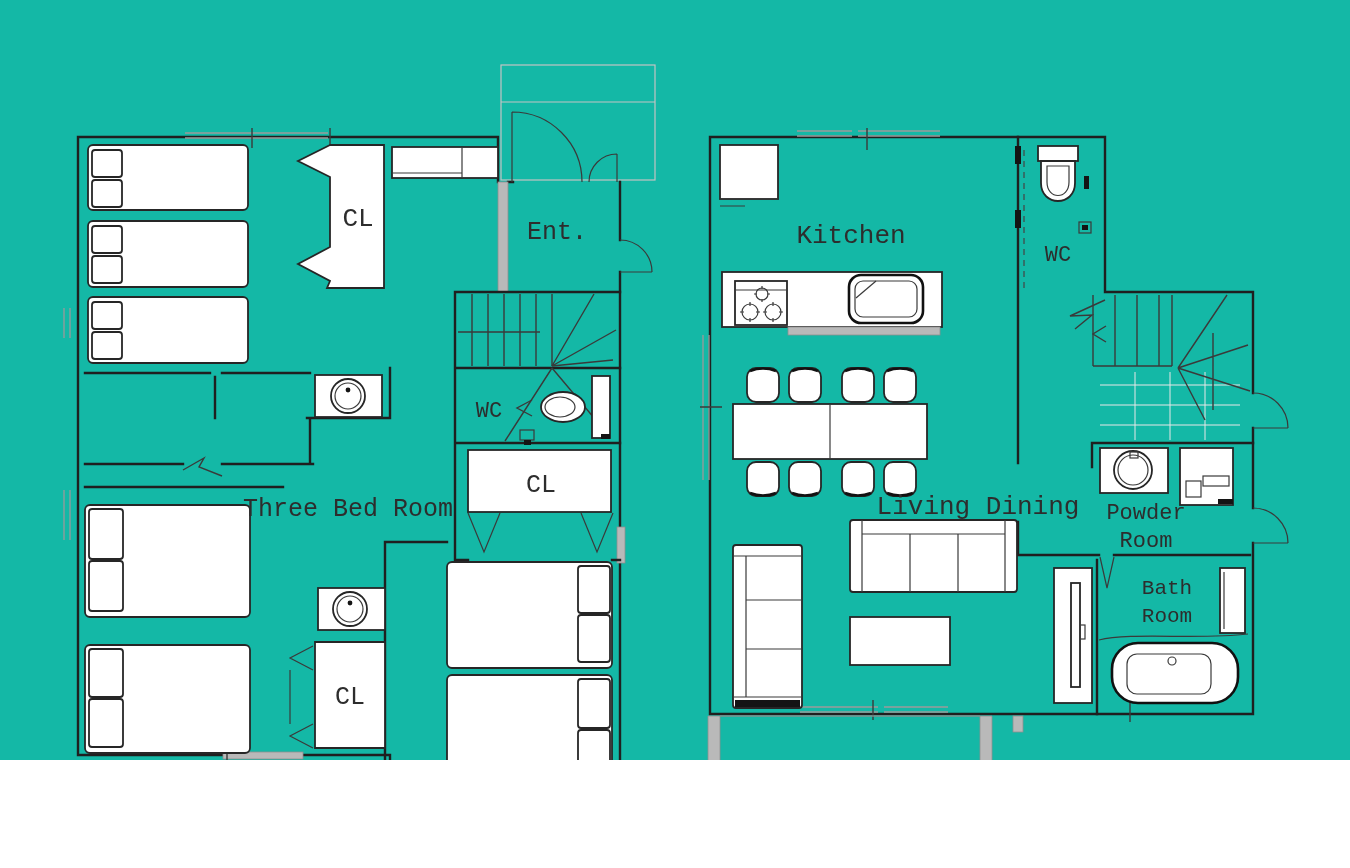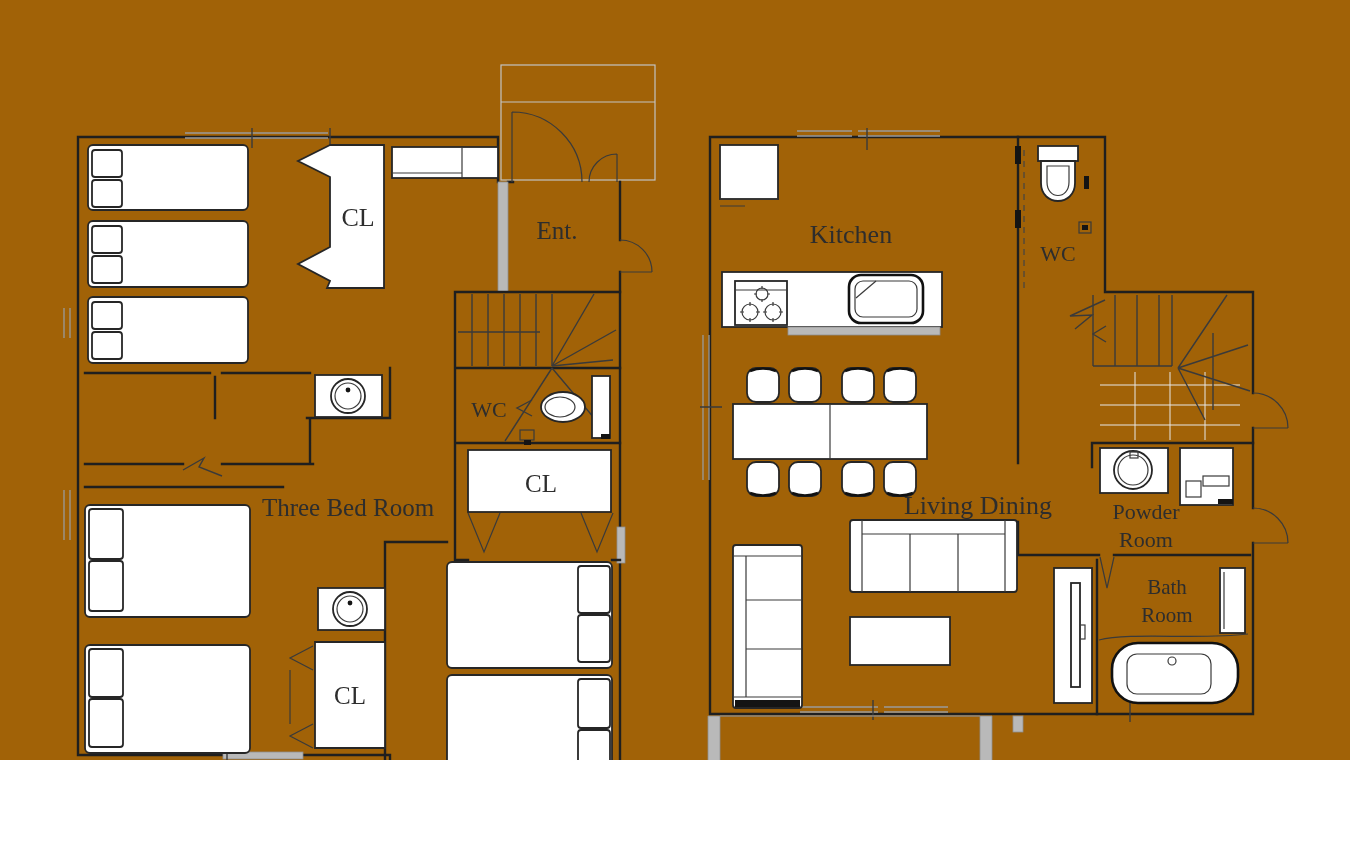--- a/index.html
+++ b/index.html
@@ -1,17 +1,17 @@
 <!DOCTYPE html>
 <html><head>
 <meta charset="utf-8">
 <style>
   html,body{margin:0;padding:0;background:#ffffff;}
-  .stage{position:relative;width:1350px;height:760px;background:#a16207;overflow:hidden;
-         font-family:Liberation Serif, serif;}
+  .stage{position:relative;width:1350px;height:760px;background:#14b8a6;overflow:hidden;
+         font-family:Liberation Mono, monospace;}
   svg{display:block}
   .wall{stroke:#1f1f1f;stroke-width:2.4;fill:none;stroke-linecap:square;}
   .wall-thin{stroke:#3a3a3a;stroke-width:1.4;fill:none;}
   .furn{stroke:#262626;stroke-width:1.8;fill:#ffffff;}
   .furn-thin{stroke:#3a3a3a;stroke-width:1.2;fill:none;}
   .furn-bold{stroke:#111;stroke-width:2.6;fill:#ffffff;}
   .fillblack{fill:#141414;stroke:none;}
   .grayfill{fill:#b9b9b9;stroke:#8f8f8f;stroke-width:0.8;}
   .lightline{stroke:#c3c3c3;stroke-width:1.2;fill:none;}
   .window{stroke:#9a9a9a;stroke-width:1.3;fill:none;}

